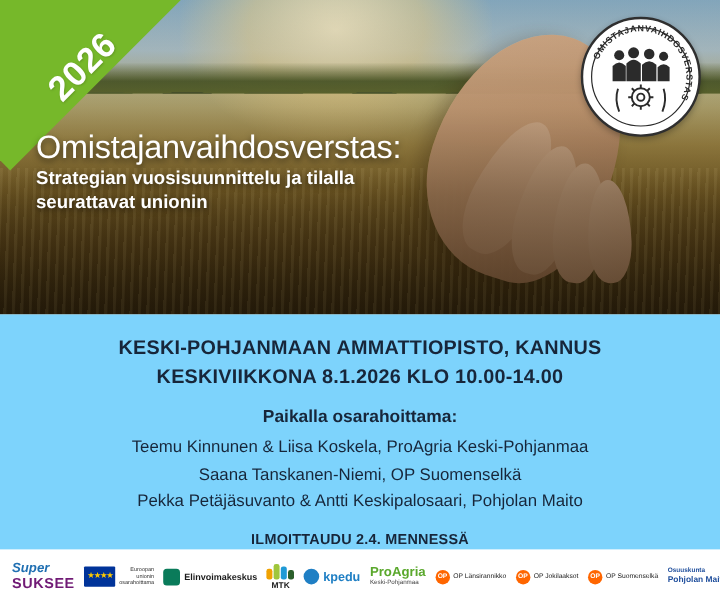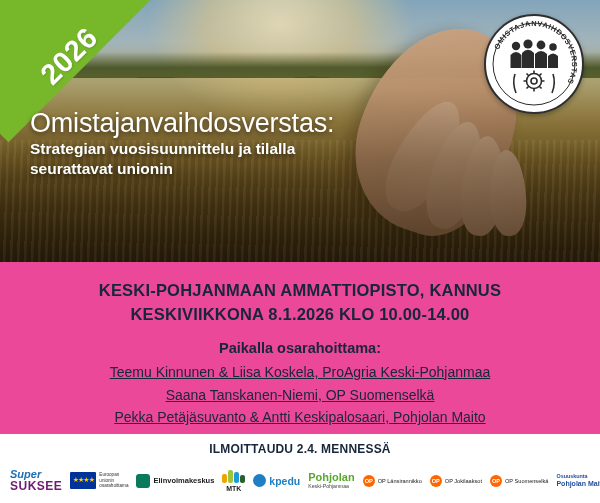--- a/index.html
+++ b/index.html
@@ -187,22 +187,22 @@
     font-weight: bold;
     line-height: 1.3;
     margin: 0;
   }
 
   
   .info {
     position: absolute;
     left: 0; top: 262px;
     width: 600px;
-    height: 172px;
-    background: #ec4899;
+    height: 196px;
+    background: #7dd3fc;
     color: #17263a;
     text-align: center;
   }
   .info-head {
     margin: 0;
     padding-top: 17px;
     font-size: 16.5px;
     font-weight: bold;
     line-height: 1.45;
     letter-spacing: 0.2px;
@@ -213,21 +213,20 @@
     font-weight: bold;
   }
   .expert-list {
     margin: 5px 0 0 0;
     padding: 0;
     list-style: none;
   }
   .expert-list li {
     font-size: 14px;
     line-height: 1.62;
-    text-decoration: underline;
   }
   .signup {
     margin: 12px 0 0 0;
     font-size: 12px;
     font-weight: bold;
     line-height: 1.42;
     letter-spacing: 0.2px;
   }
 
   
@@ -235,20 +234,21 @@
     position: absolute;
     left: 0; top: 458px;
     width: 600px;
     height: 45px;
     background: #ffffff;
     display: flex;
     align-items: center;
     padding: 0 10px;
     box-sizing: border-box;
     gap: 8px;
+    text-align: right;
   }
   .logo {
     display: flex;
     align-items: center;
     font-size: 8px;
     color: #222;
     white-space: nowrap;
   }
   .logo-super {
     flex-direction: column;
@@ -464,21 +464,21 @@
         </span>
       <span class="txt">MTK</span>
     </div>
 
     <div class="logo logo-kpedu">
       <span class="dot"></span>
       <span class="txt">kpedu</span>
     </div>
 
     <div class="logo logo-proagria">
-      <span class="l1">Pohjolan</span>
+      <span class="l1">ProAgria</span>
       <span class="l2">Keski-Pohjanmaa</span>
     </div>
 
     <div class="logo logo-op">
       <span class="op-badge">OP</span>
       <span class="txt">OP Länsirannikko</span>
     </div>
 
     <div class="logo logo-op">
       <span class="op-badge">OP</span>

